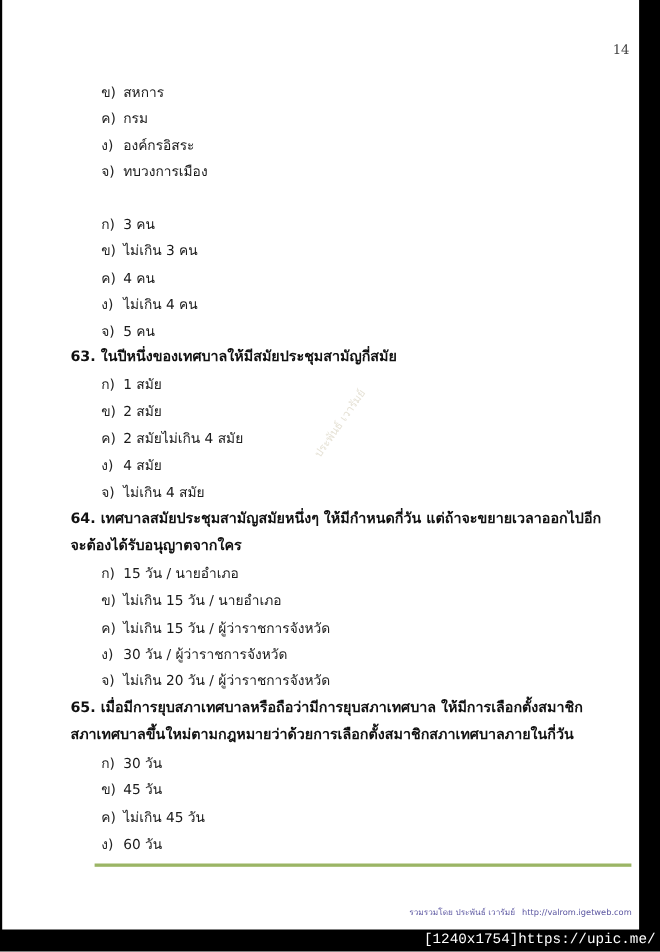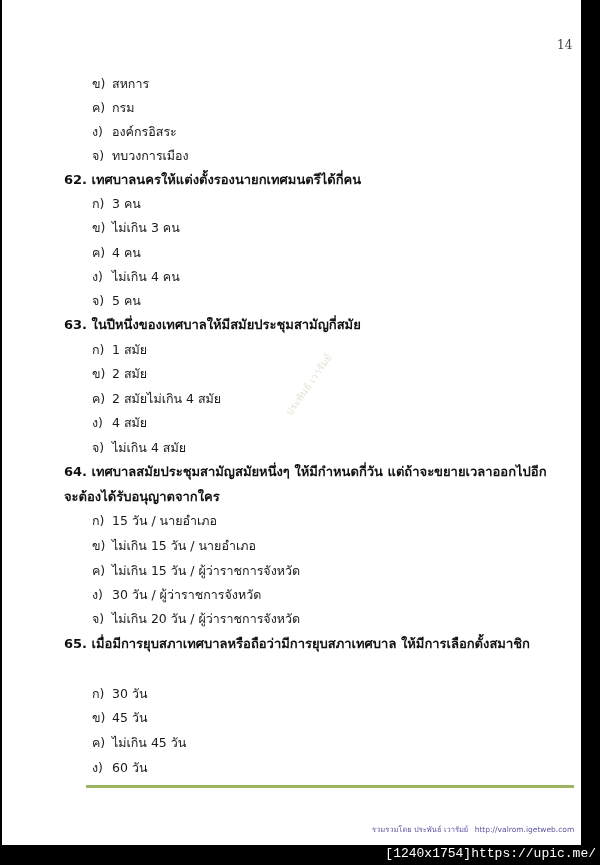--- a/index.html
+++ b/index.html
@@ -53,21 +53,20 @@
   <div class="line choice" style="top:96px">
     <span class="letter">ค)</span><span>กรม</span>
   </div>
   <div class="line choice" style="top:120px">
     <span class="letter">ง)</span><span>องค์กรอิสระ</span>
   </div>
   <div class="line choice" style="top:144px">
     <span class="letter">จ)</span><span>ทบวงการเมือง</span>
   </div>
 
-  <div class="line question" style="top:168px">62. เทศบาลนครให้แต่งตั้งรองนายกเทศมนตรีได้กี่คน</div>
   <div class="line choice" style="top:192px">
     <span class="letter">ก)</span><span>3 คน</span>
   </div>
   <div class="line choice" style="top:216px">
     <span class="letter">ข)</span><span>ไม่เกิน 3 คน</span>
   </div>
   <div class="line choice" style="top:241px">
     <span class="letter">ค)</span><span>4 คน</span>
   </div>
   <div class="line choice" style="top:265px">
@@ -106,20 +105,21 @@
     <span class="letter">ค)</span><span>ไม่เกิน 15 วัน / ผู้ว่าราชการจังหวัด</span>
   </div>
   <div class="line choice" style="top:583px">
     <span class="letter">ง)</span><span>30 วัน / ผู้ว่าราชการจังหวัด</span>
   </div>
   <div class="line choice" style="top:607px">
     <span class="letter">จ)</span><span>ไม่เกิน 20 วัน / ผู้ว่าราชการจังหวัด</span>
   </div>
 
   <div class="line question" style="top:632px">65. เมื่อมีการยุบสภาเทศบาลหรือถือว่ามีการยุบสภาเทศบาล ให้มีการเลือกตั้งสมาชิก</div>
+  <div class="line question cont" style="top:657px">สภาเทศบาลขึ้นใหม่ตามกฎหมายว่าด้วยการเลือกตั้งสมาชิกสภาเทศบาลภายในกี่วัน</div>
   <div class="line choice" style="top:682px">
     <span class="letter">ก)</span><span>30 วัน</span>
   </div>
   <div class="line choice" style="top:706px">
     <span class="letter">ข)</span><span>45 วัน</span>
   </div>
   <div class="line choice" style="top:731px">
     <span class="letter">ค)</span><span>ไม่เกิน 45 วัน</span>
   </div>
   <div class="line choice" style="top:756px">

